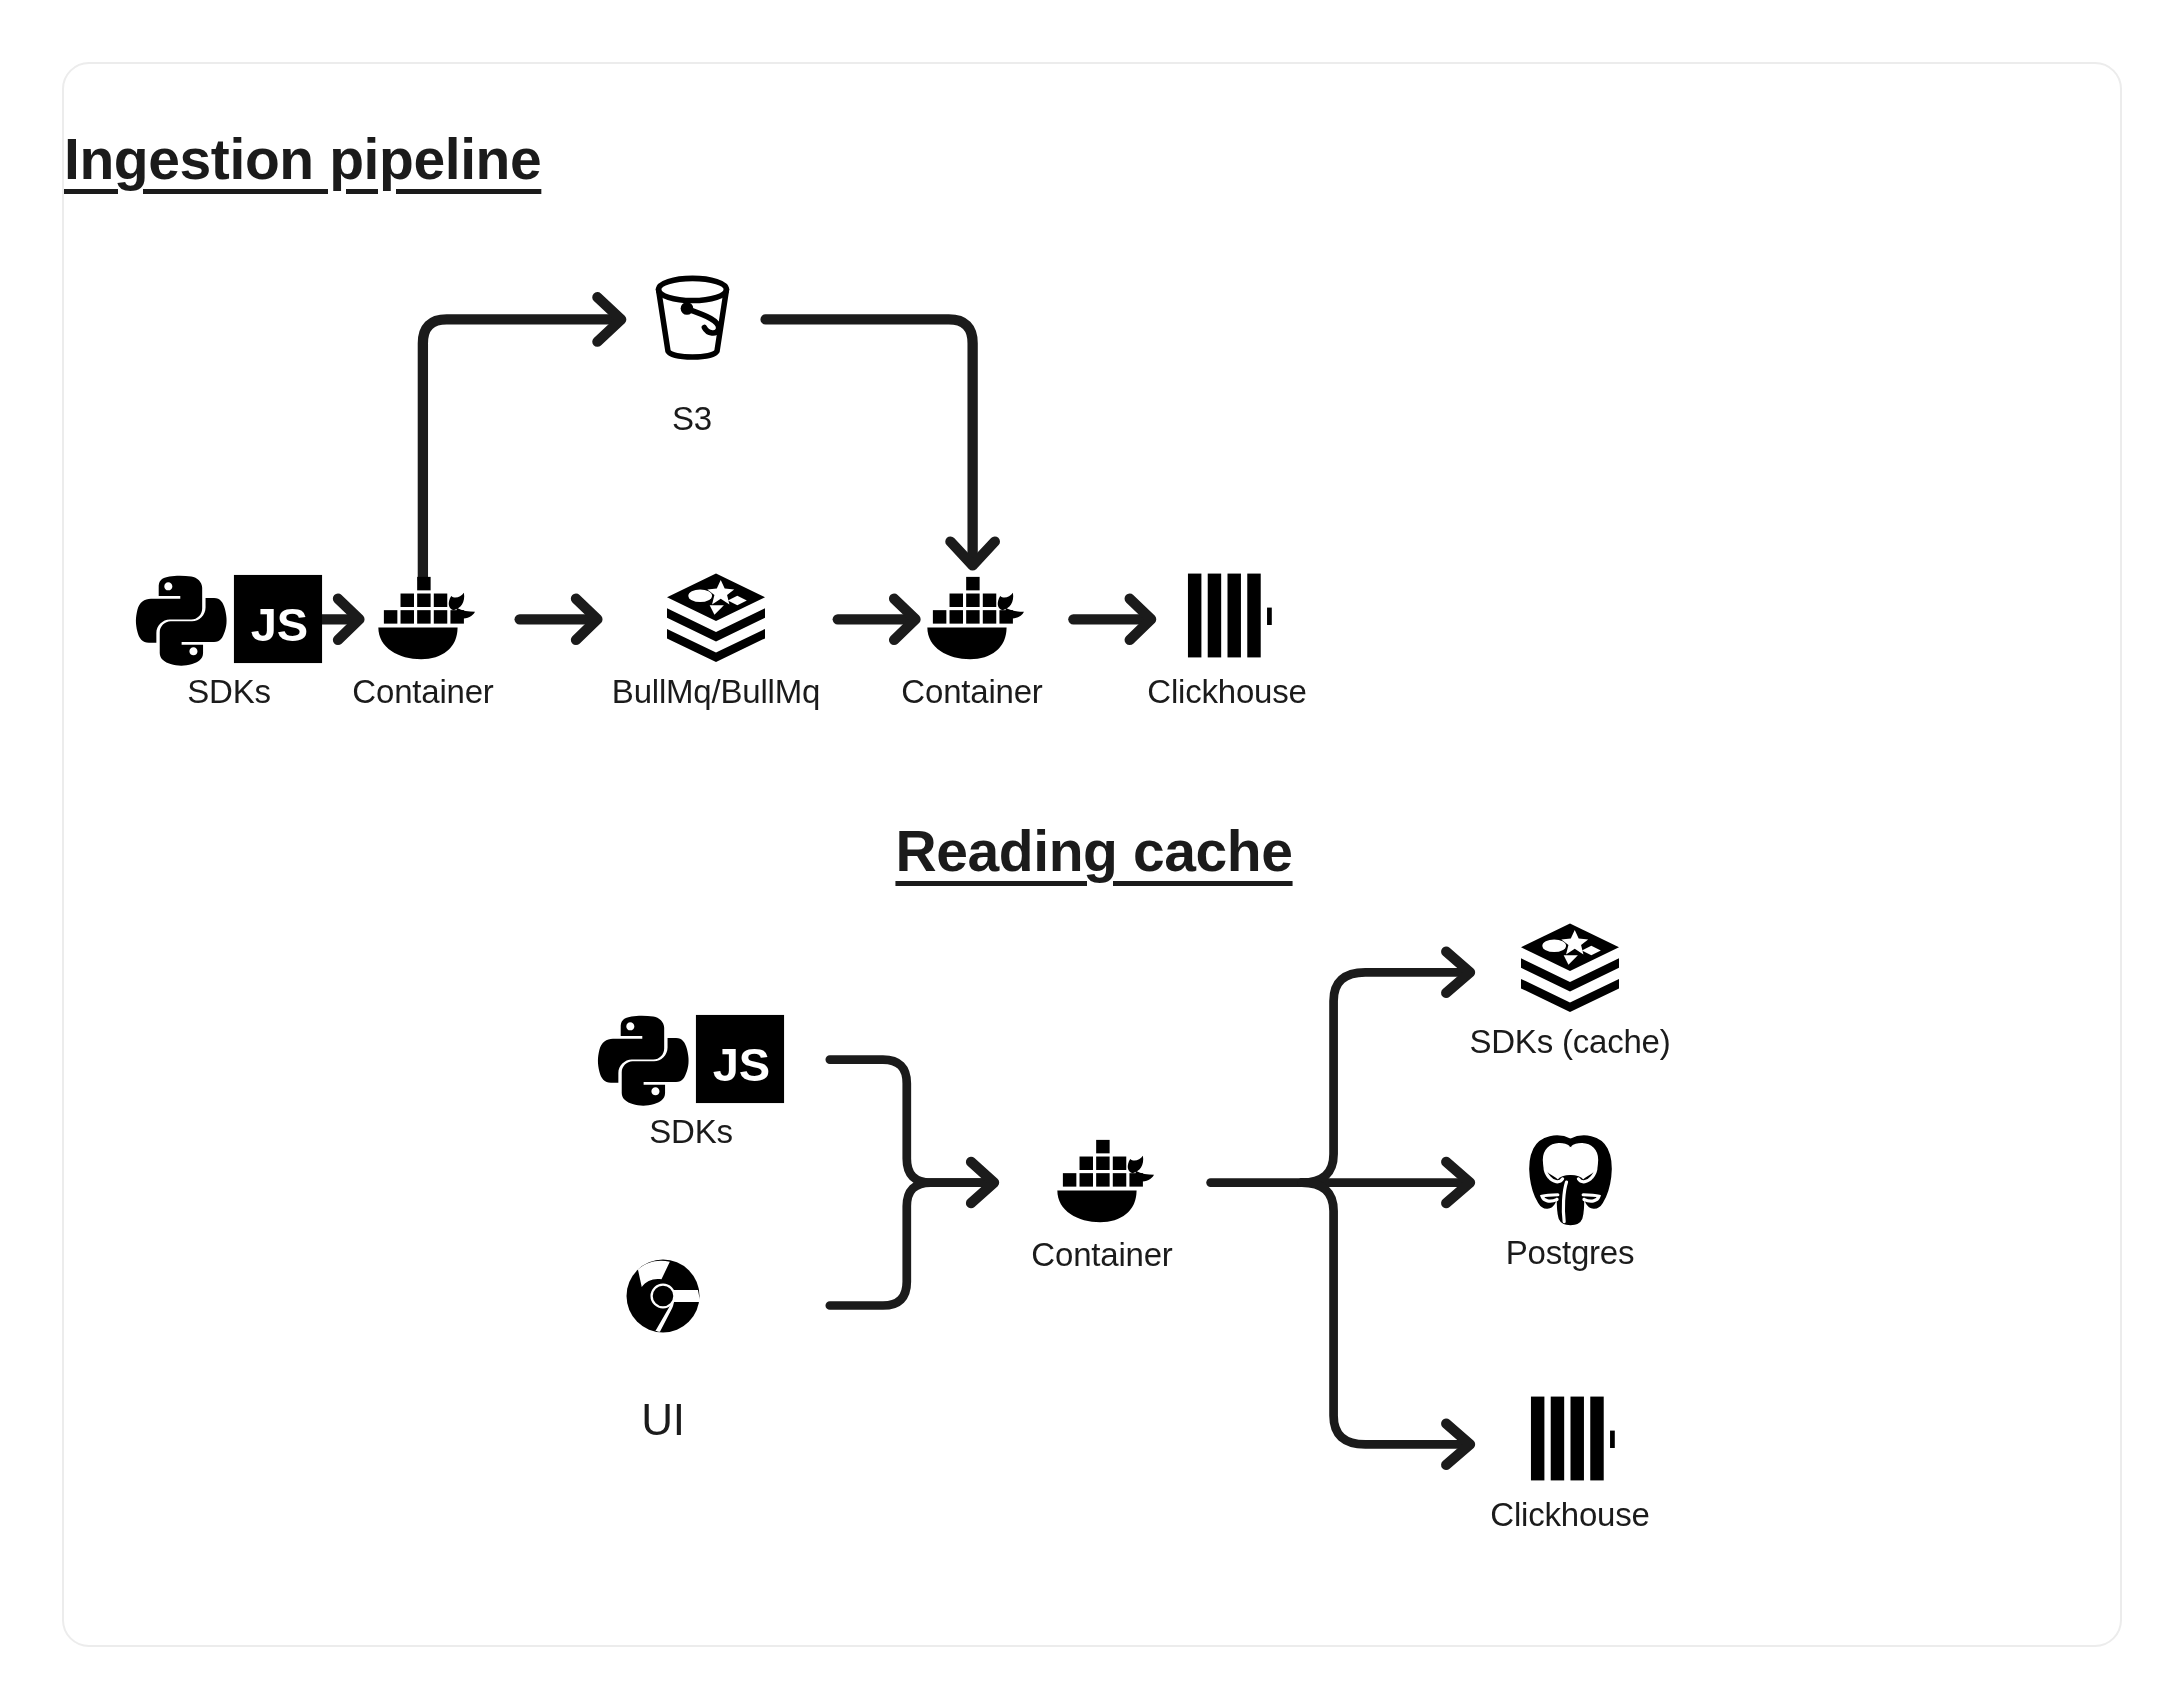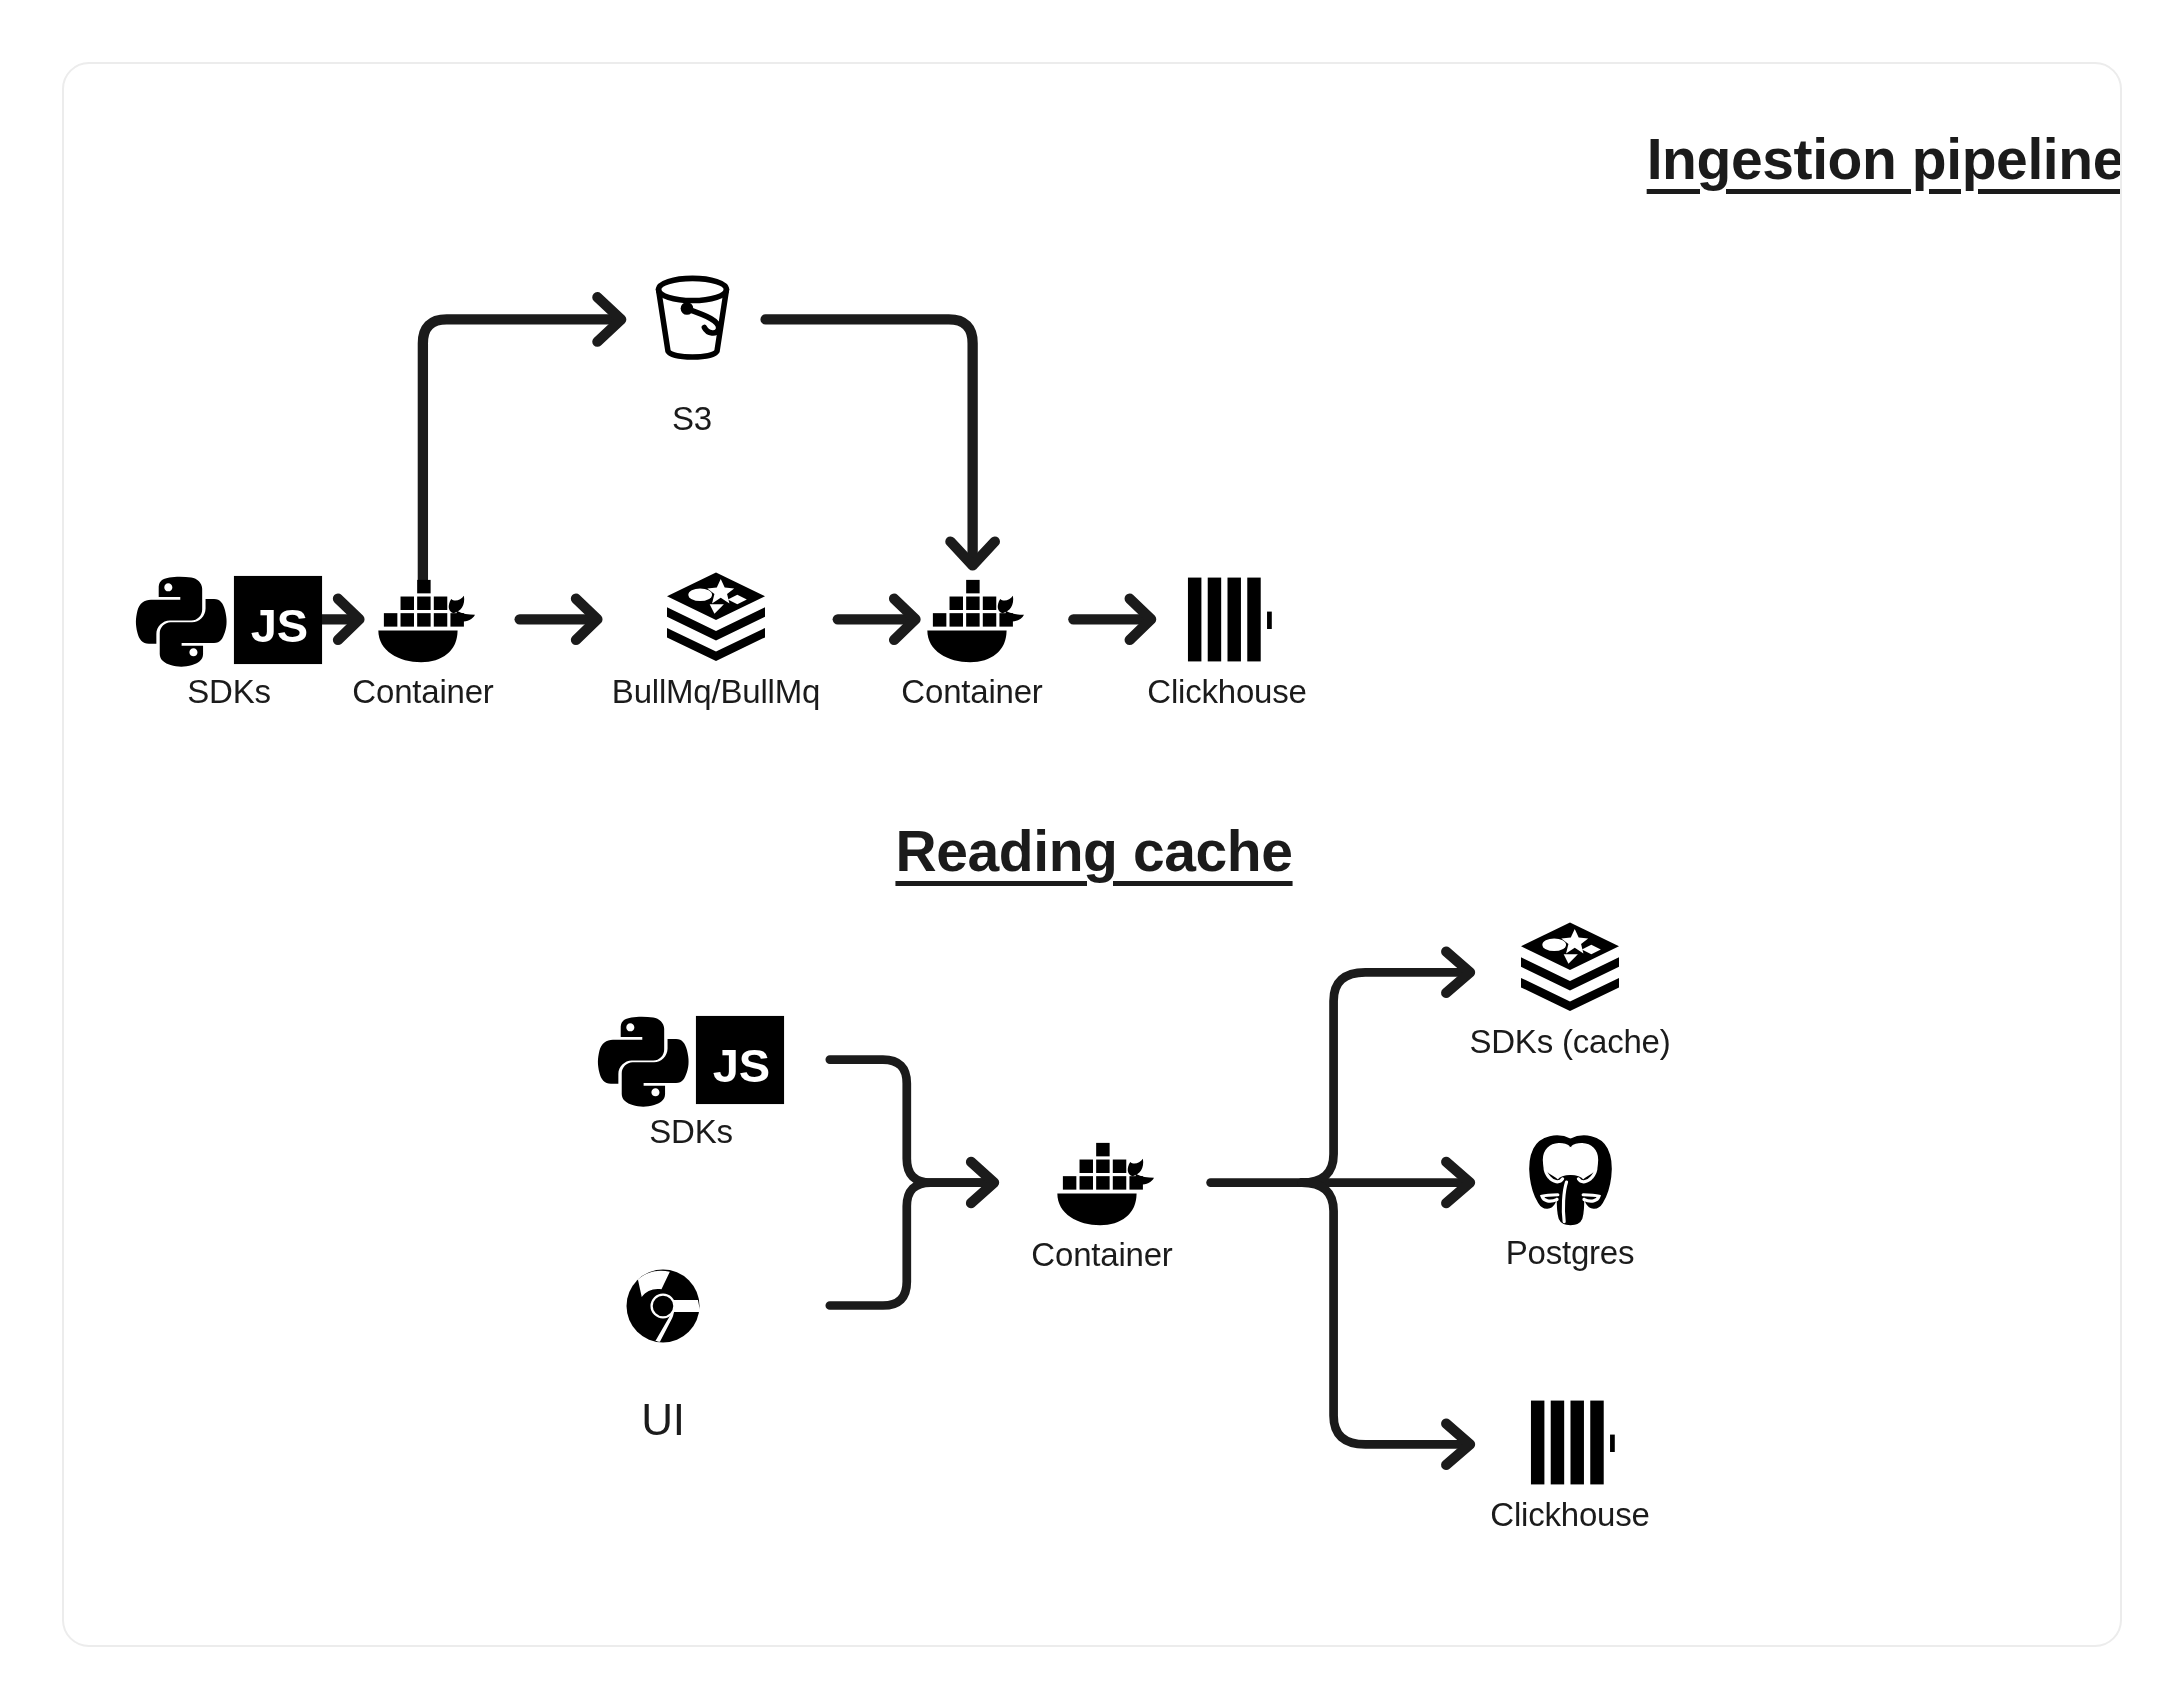--- a/index.html
+++ b/index.html
@@ -42,41 +42,41 @@
     letter-spacing: -0.4px;
     white-space: nowrap;
     text-decoration: underline;
     text-decoration-thickness: 4.8px;
     text-underline-offset: 9.5px;
   }
   #title-ingestion {
     left: 0; right: 0;
     top: 62px;
     font-size: 57px;
-    text-align: right;
+    text-align: left;
   }
   #title-reading {
     left: 0; right: 0;
     top: 754px;
     font-size: 57px;
     text-align: center;
   }
 
   
   .node {
     position: absolute;
     display: flex;
     flex-direction: column;
     align-items: center;
     width: 238px;
     margin-left: -119px;
   }
   .node .glyph {
     display: flex;
-    align-items: center;
+    align-items: flex-start;
     justify-content: center;
     height: 95px;
     text-decoration: underline;
   }
   .node .label {
     margin-top: 8px;
     font-size: 33px;
     color: #1b1b1b;
     white-space: nowrap;
     line-height: 1.05;

